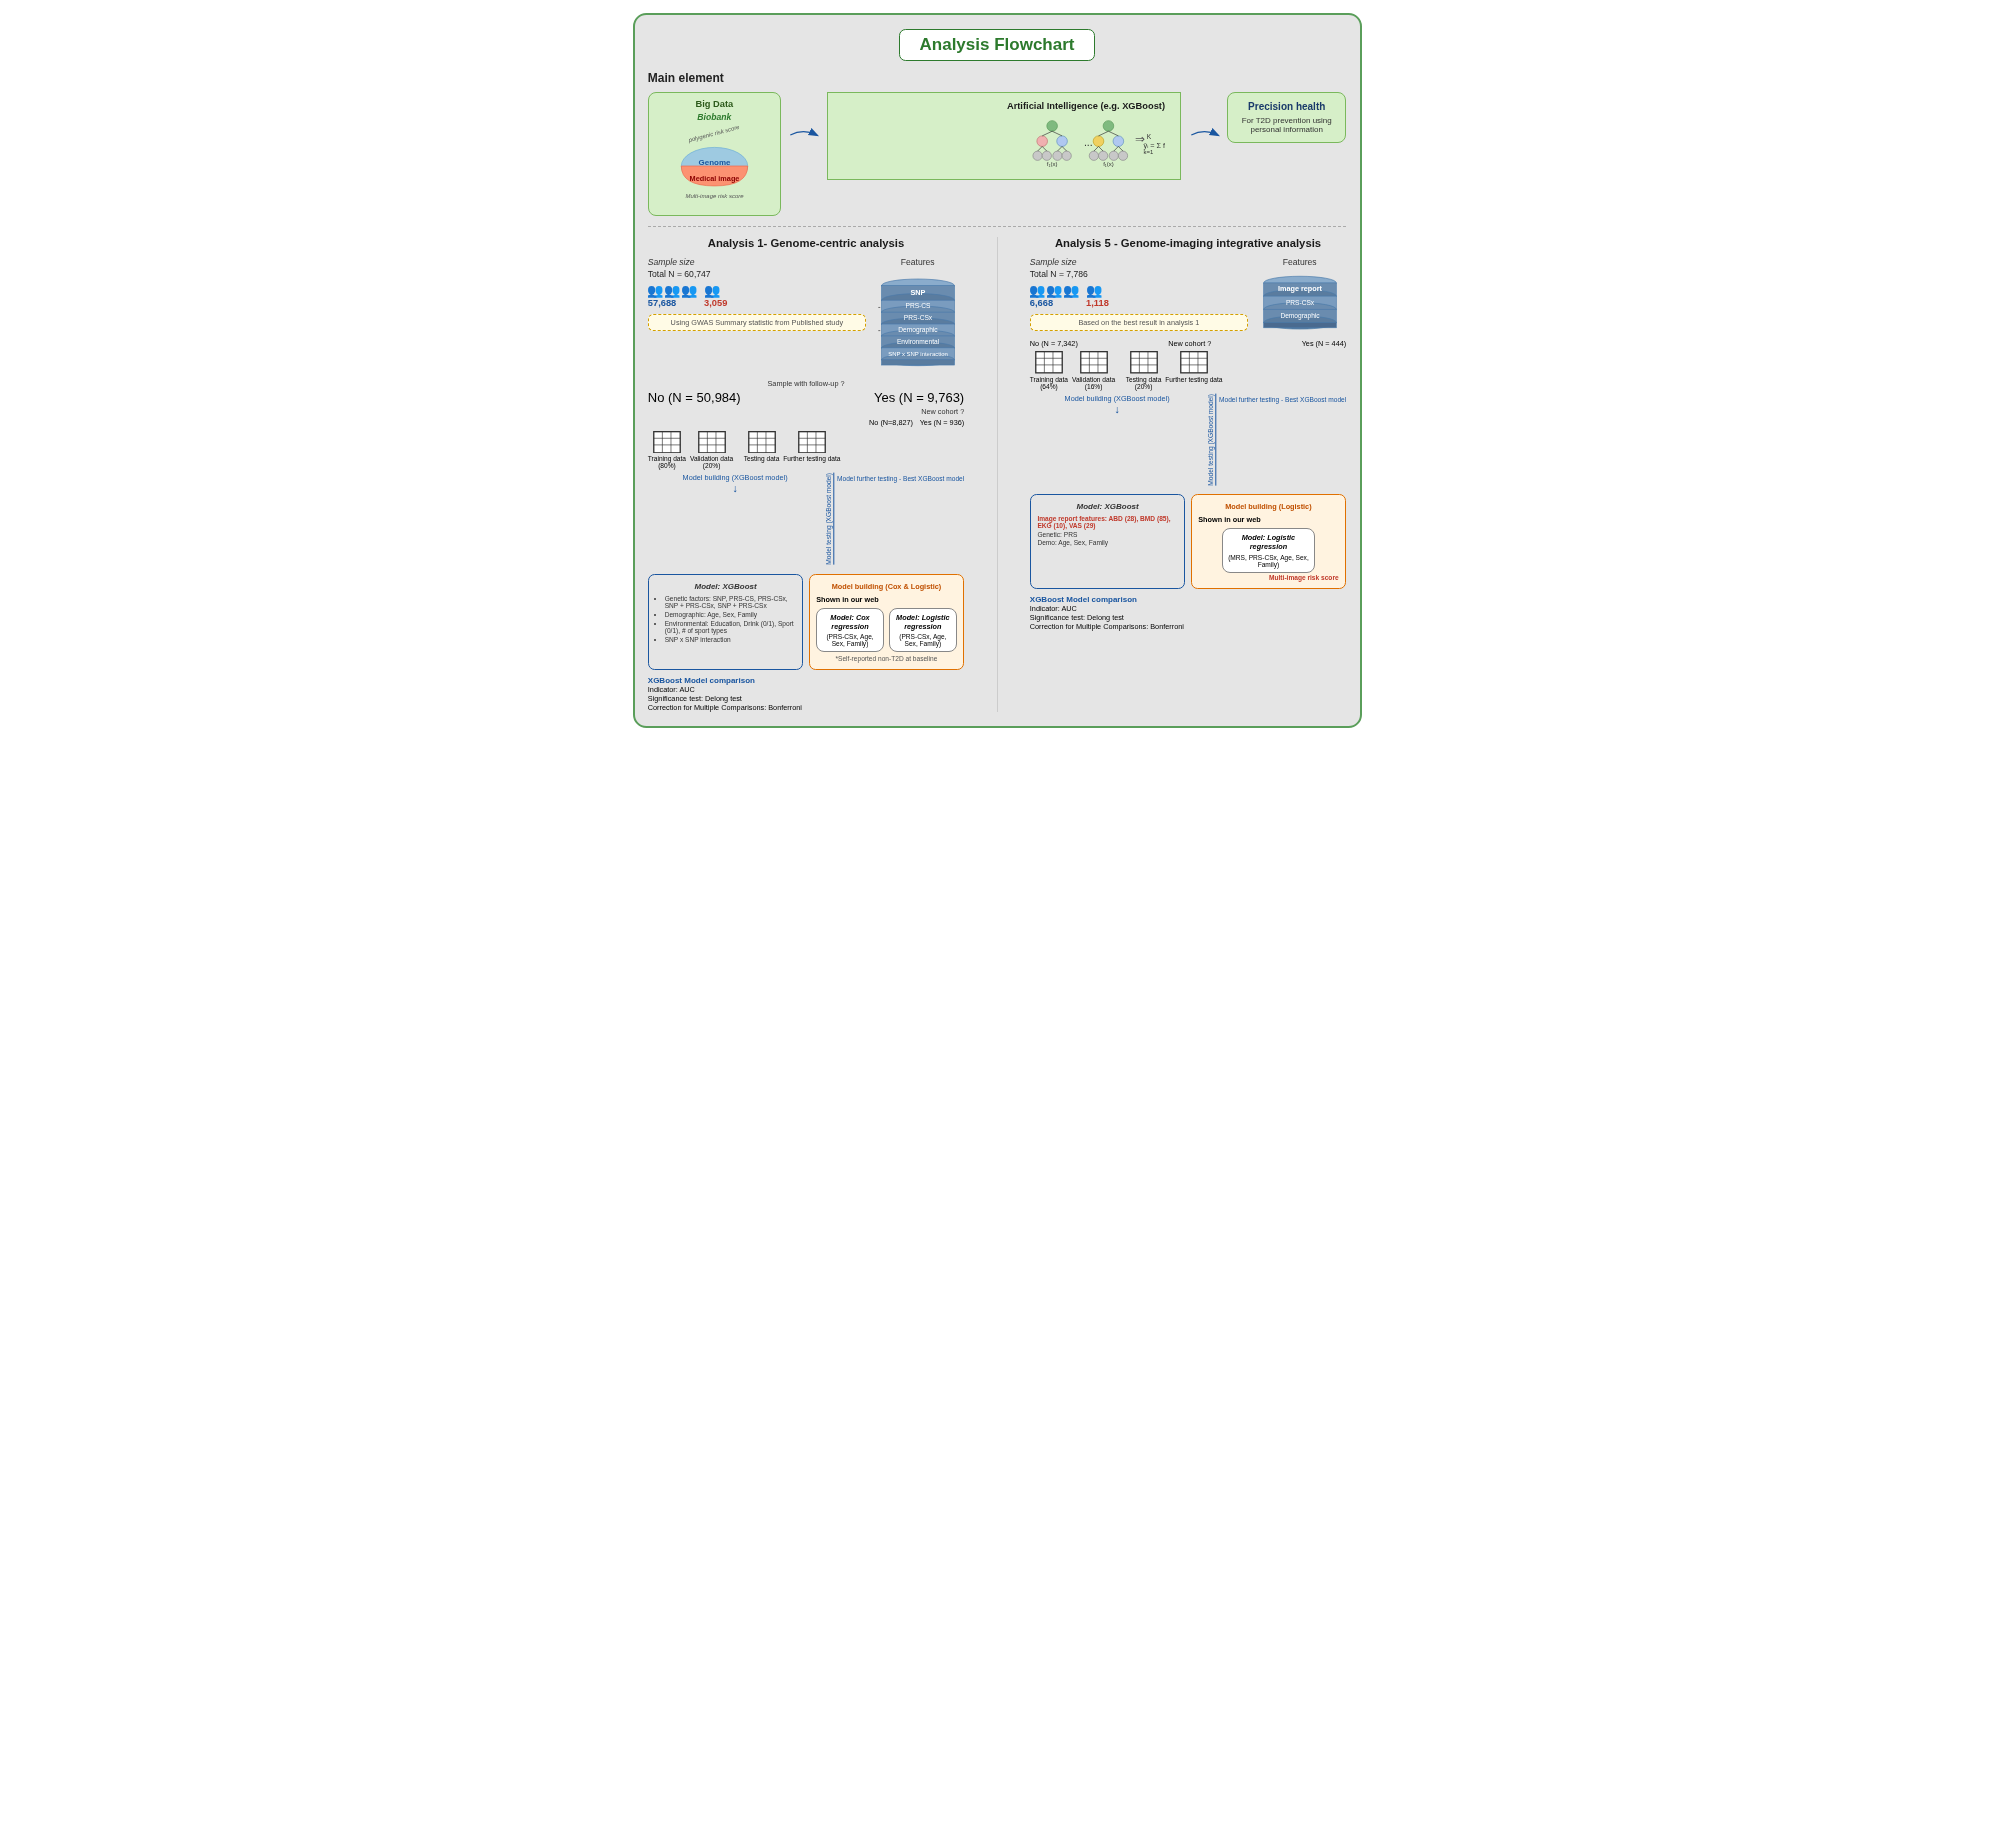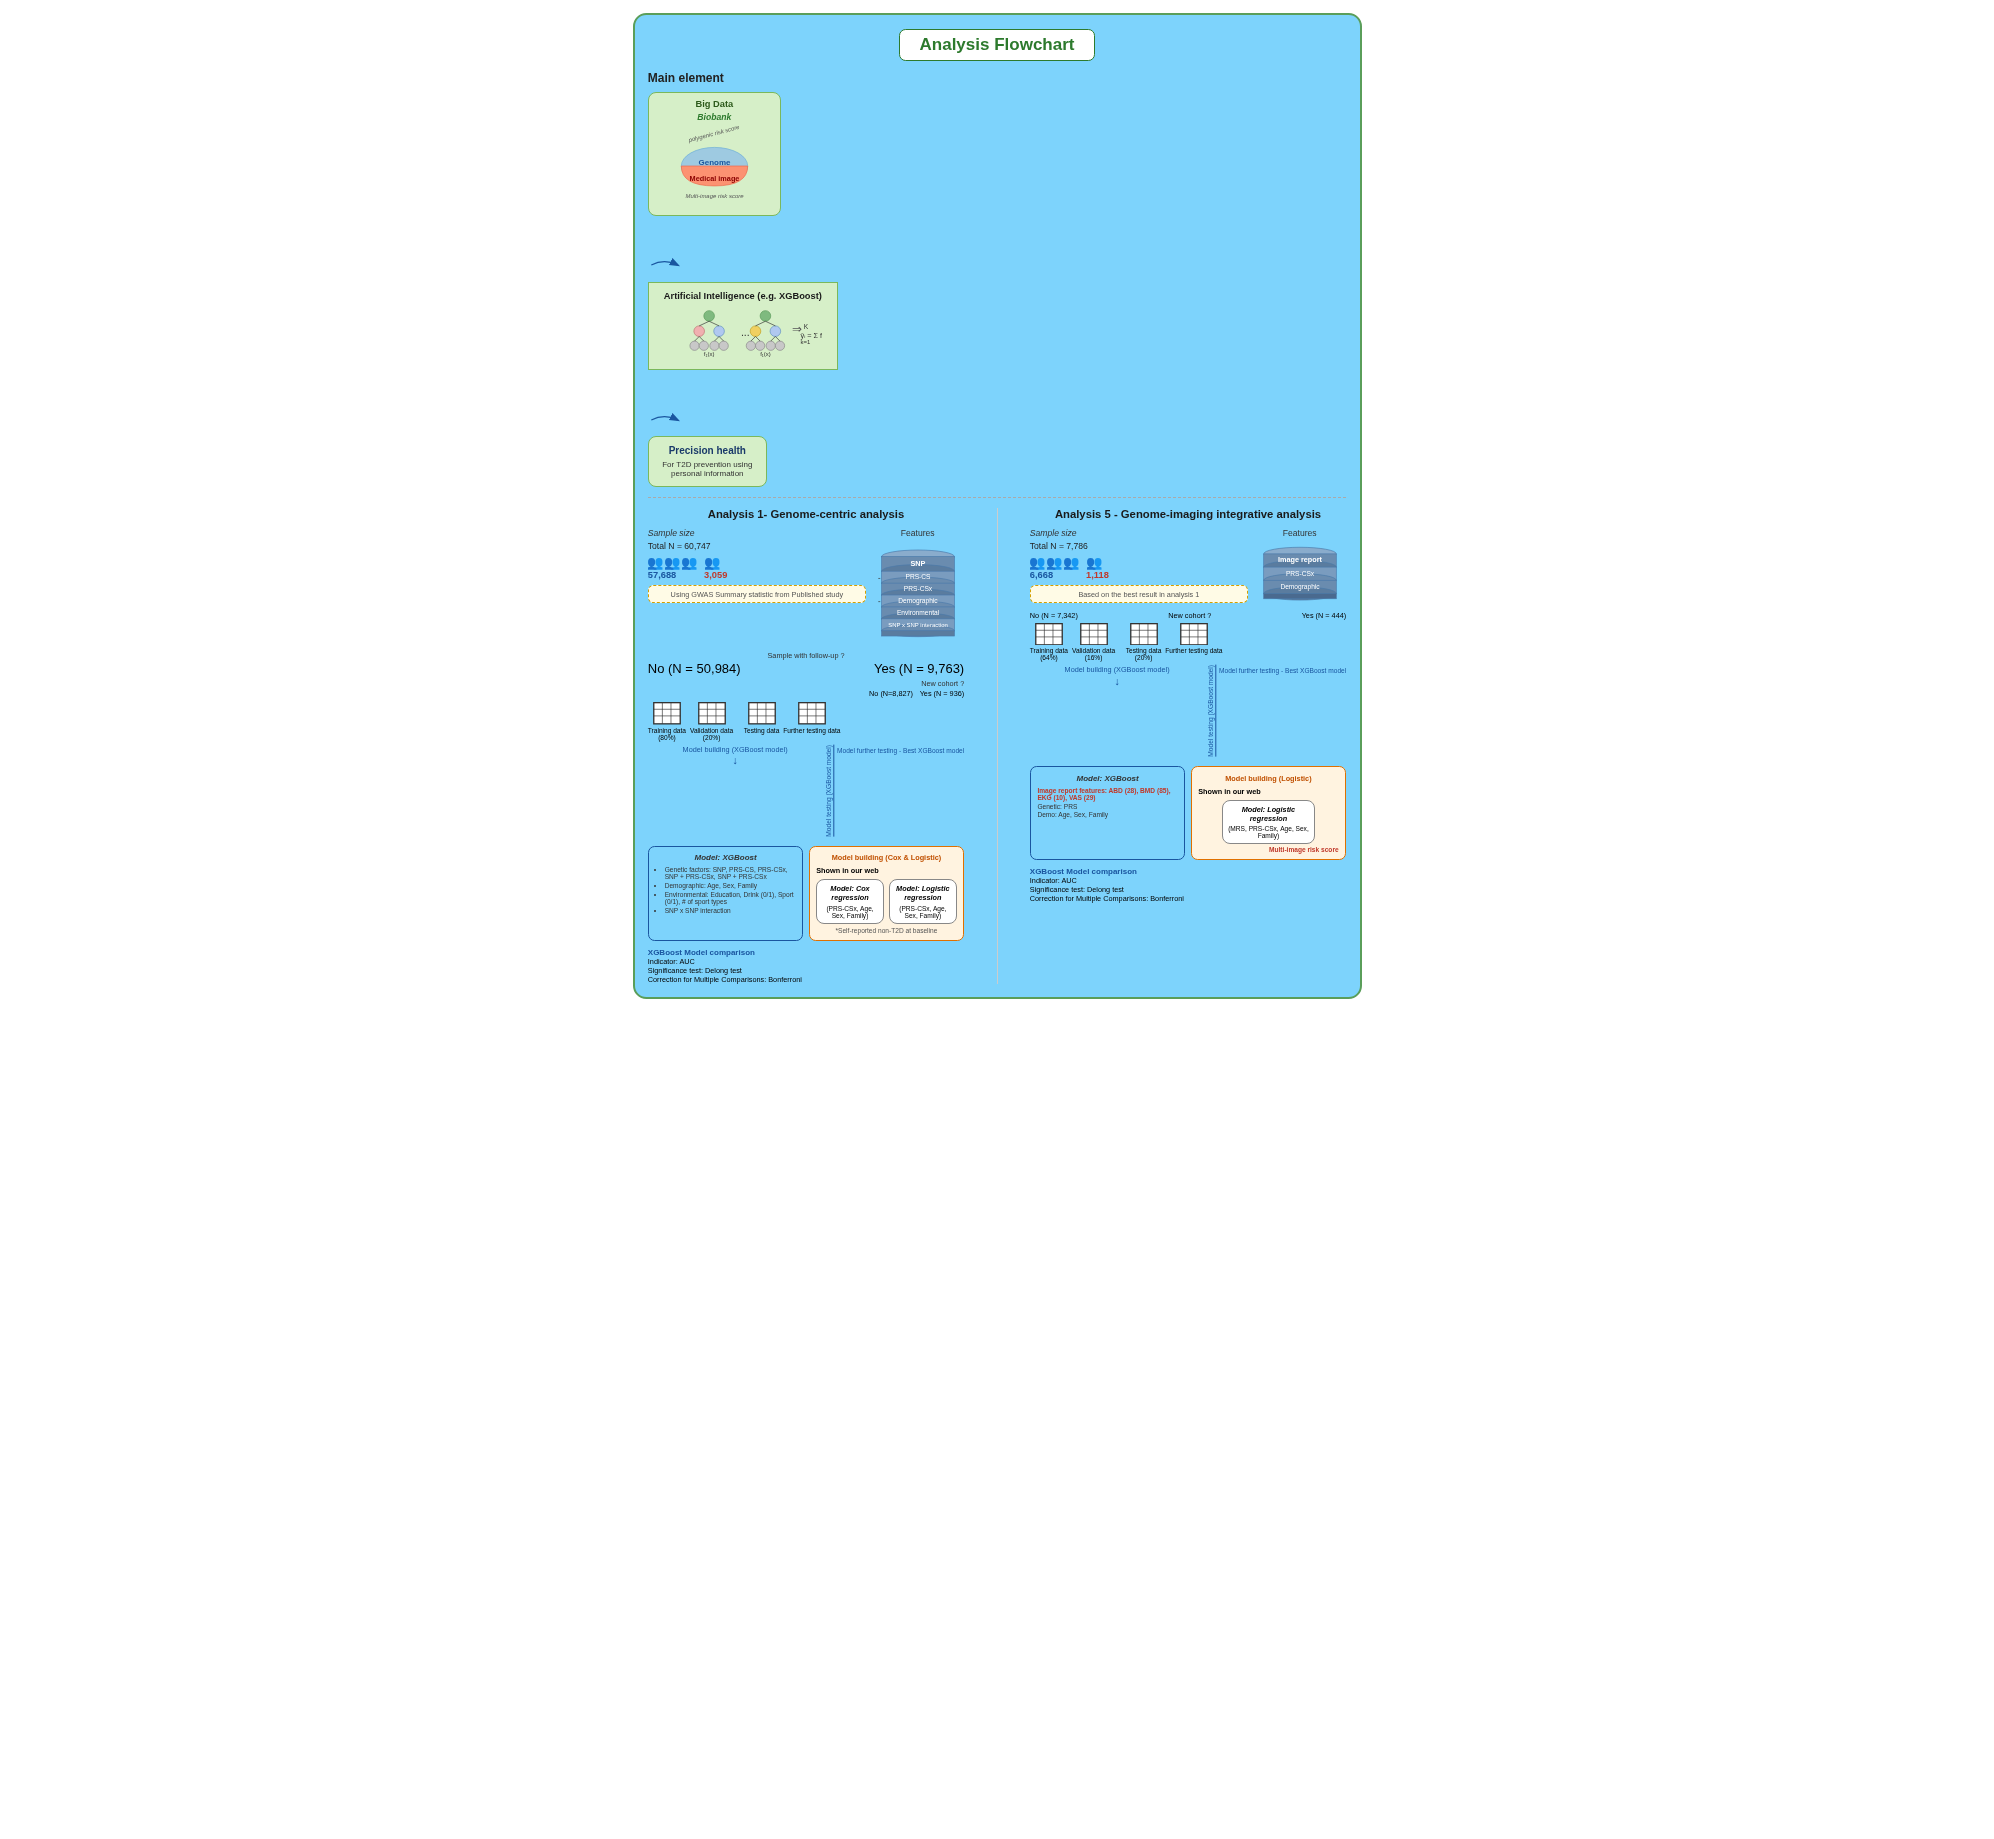--- a/index.html
+++ b/index.html
@@ -7,21 +7,21 @@
       font-family: Arial, sans-serif;
       background: #fff;
       padding: 13.3px;
     }
     .outer-border {
       border: 2px solid #5a9e5a;
       border-radius: 13.3px;
       padding: 13.3px;
       max-width: 729px;
       margin: 0 auto;
-      background: #7dd3fc;
+      background: #e5e5e5;
     }
     .main-title {
       text-align: center;
       font-size: 17px;
       font-weight: bold;
       color: #2d7a2d;
       border: 1.3px solid #2d7a2d;
       border-radius: 6.6px;
       padding: 5.3px 20px;
       display: inline-block;
@@ -268,21 +268,21 @@
 <body>
 
 <div class="outer-border">
   <div class="title-wrapper">
     <span class="main-title">Analysis Flowchart</span>
   </div>
 
   <div class="top-section">
     <div class="main-element-label">Main element</div>
 
-    <div style="display:flex; align-items:flex-start; gap:6.6px; position:relative;flex-direction:column;">
+    <div style="display:flex; align-items:flex-start; gap:6.6px; position:relative;">
 
       <div class="bigdata-box">
         <div style="font-size:9.3px; font-weight:bold; color:#2d5a1b; margin-bottom:2.7px;">
           <span>Big Data</span>
         </div>
         <div style="font-size:8.6px; font-weight:bold; color:#2d7a2d; font-style:italic; margin-bottom:4px;">
           <span>Biobank</span>
         </div>
         
         <svg width="93" height="80" viewBox="0 0 140 120">

